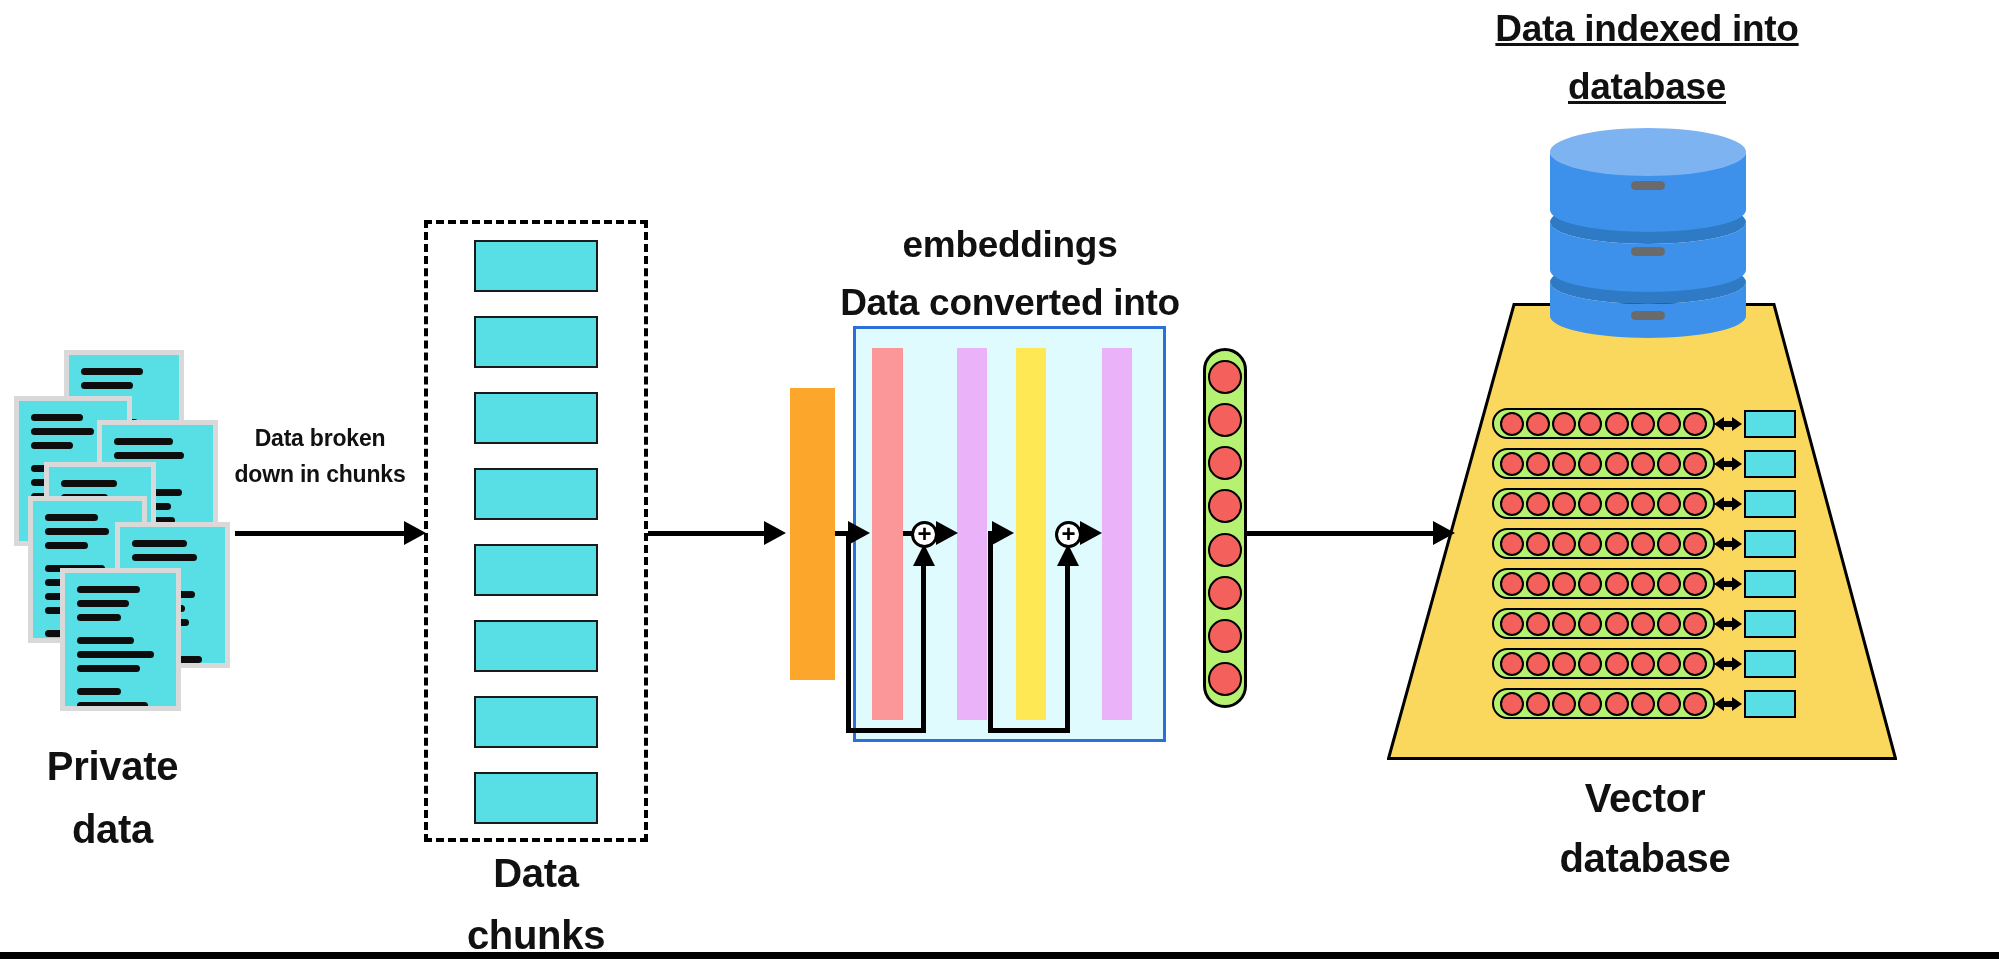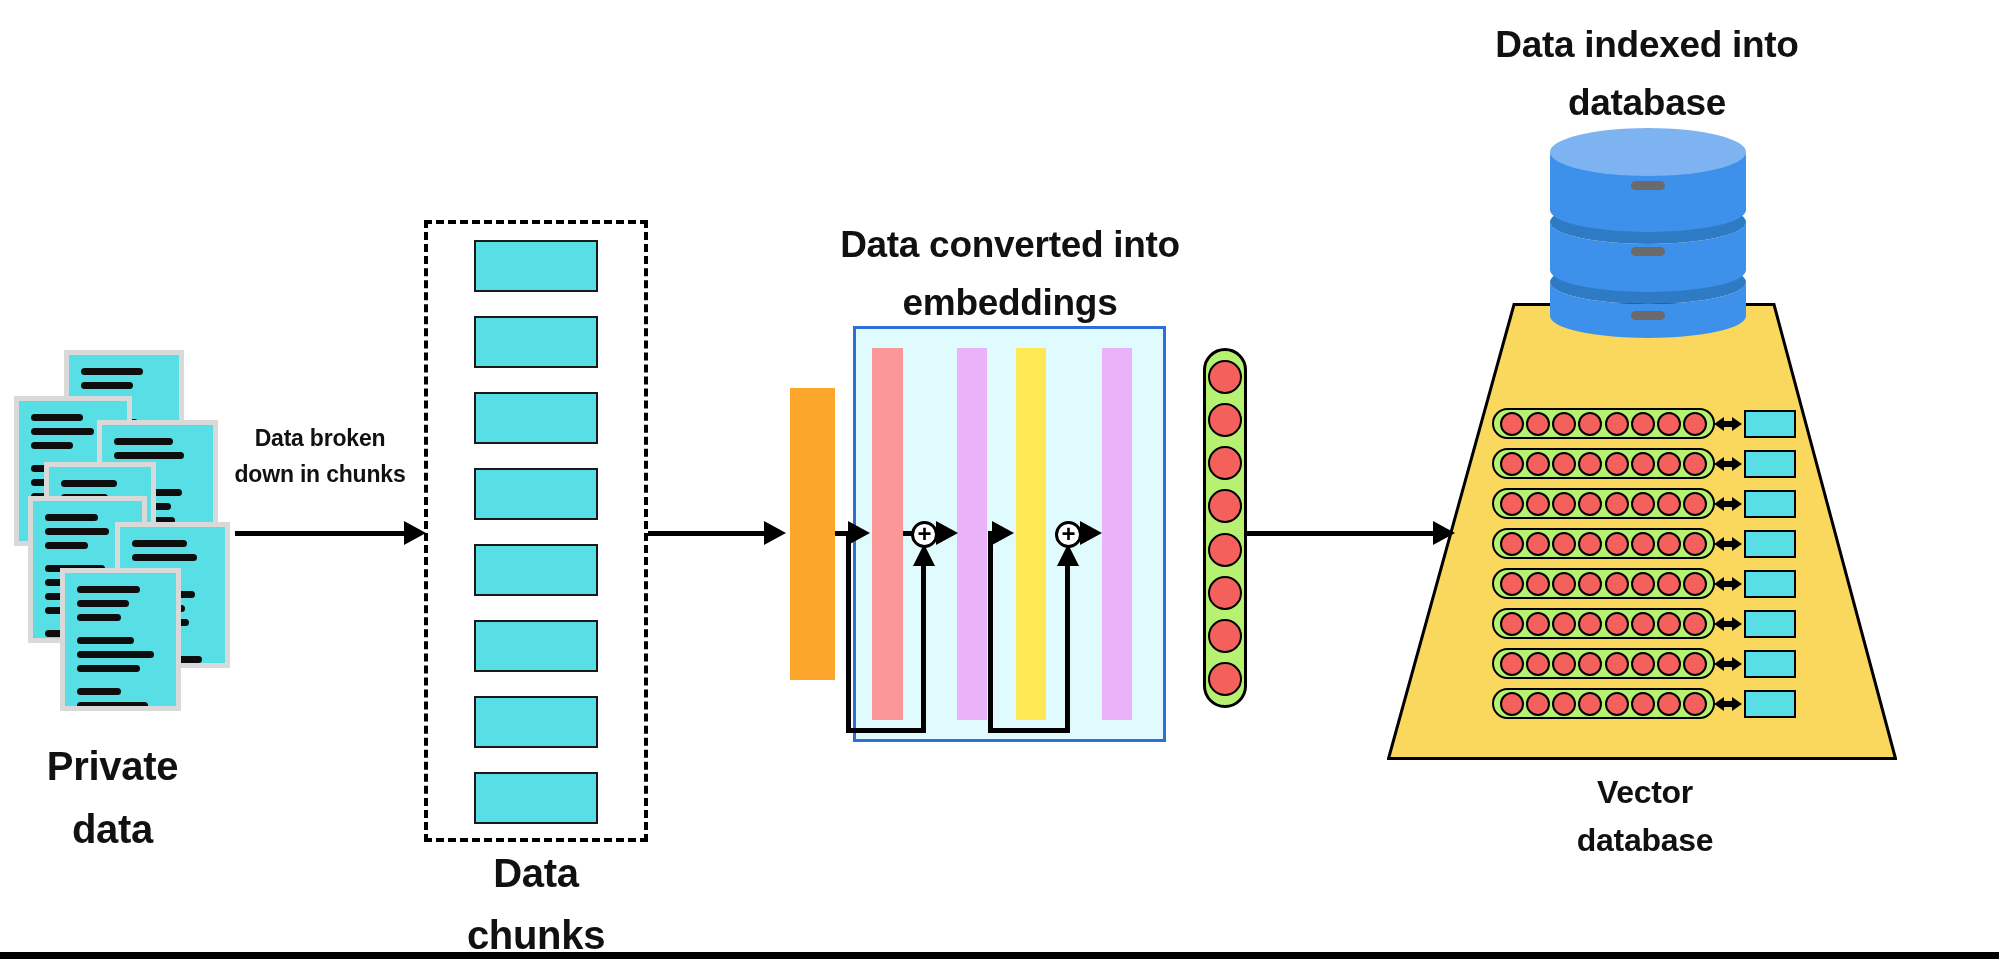--- a/index.html
+++ b/index.html
@@ -173,22 +173,22 @@
       <div class="chunk" style="left: 46px; top: 472px; width: 124px; height: 52px;"></div>
       <div class="chunk" style="left: 46px; top: 548px; width: 124px; height: 52px;"></div>
     </div>
 
   <div class="lbl" style="left:436px;top:842px;width:200px;font-size:40px;line-height:1.55;">
     <span>Data</span>
     <span>chunks</span>
   </div>
 
   <div class="lbl" style="left:810px;top:216px;width:400px;font-size:37px;">
+    <span>embeddings</span>
     <span>Data converted into</span>
-    <span>embeddings</span>
   </div>
 
   <div id="orange-bar"></div>
   <div id="llm-box">
       <div class="vbar" style="left: 16px; width: 31px; background: var(--salmon);"></div>
       <div class="vbar" style="left: 101px; width: 30px; background: var(--violet);"></div>
       <div class="vbar" style="left: 160px; width: 30px; background: var(--yellow);"></div>
       <div class="vbar" style="left: 246px; width: 30px; background: var(--violet);"></div>
     </div>
 
@@ -213,26 +213,26 @@
     <ellipse class="db-dark" cx="98" cy="158" rx="98" ry="22"></ellipse>
     <path class="db-body" d="M0,98 a98,22 0 0 0 196,0 l0,48 a98,22 0 0 1 -196,0 z"></path>
     <ellipse class="db-dark" cx="98" cy="98" rx="98" ry="22"></ellipse>
     <path class="db-body" d="M0,28 a98,22 0 0 0 196,0 l0,58 a98,22 0 0 1 -196,0 z"></path>
     <ellipse class="db-top" cx="98" cy="28" rx="98" ry="24"></ellipse>
     <rect class="db-dash" x="81" y="57" width="34" height="9" rx="4.5"></rect>
     <rect class="db-dash" x="81" y="123" width="34" height="9" rx="4.5"></rect>
     <rect class="db-dash" x="81" y="187" width="34" height="9" rx="4.5"></rect>
   </svg>
 
-  <div class="lbl" style="left:1447px;top:16px;width:400px;font-size:37px;">
+  <div class="lbl" style="left:1447px;top:0px;width:400px;font-size:37px;text-decoration:underline;">
     <span>Data indexed into</span>
     <span>database</span>
   </div>
 
-  <div class="lbl" style="left:1445px;top:768px;width:400px;font-size:32px;line-height:1.5;">
+  <div class="lbl" style="left:1445px;top:768px;width:400px;font-size:40px;line-height:1.5;">
     <span>Vector</span>
     <span>database</span>
   </div>
 
   <div id="bottom-line"></div>
 <div class="vrow-capsule" style="top: 408px;">
       <div class="redcirc"></div>
       <div class="redcirc"></div>
       <div class="redcirc"></div>
       <div class="redcirc"></div>

